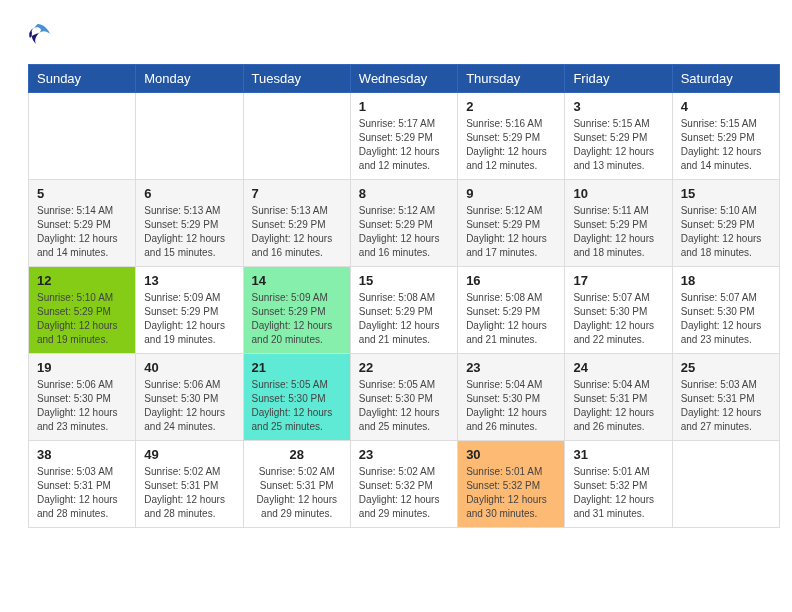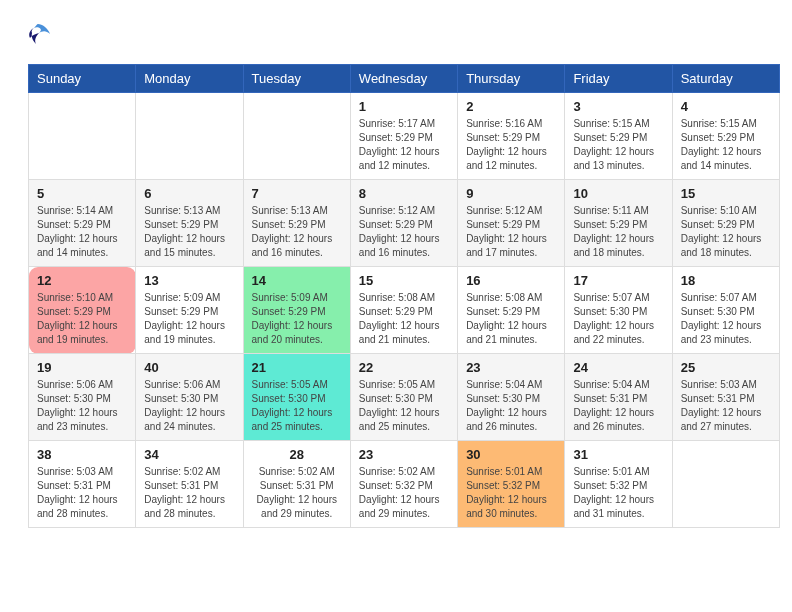--- a/index.html
+++ b/index.html
@@ -178,21 +178,21 @@
         <td style="background-color: rgb(245, 245, 245);">
           <div class="day-number">10</div>
           <div class="day-info">Sunrise: 5:11 AM<br>Sunset: 5:29 PM<br>Daylight: 12 hours<br>and 18 minutes.</div>
         </td>
         <td style="background-color: rgb(245, 245, 245);">
           <div class="day-number">15</div>
           <div class="day-info">Sunrise: 5:10 AM<br>Sunset: 5:29 PM<br>Daylight: 12 hours<br>and 18 minutes.</div>
         </td>
       </tr>
       <tr>
-        <td style="background-color: #fca5a5; border-radius: 9px;">
+        <td style="background-color: #84cc16;">
           <div class="day-number">12</div>
           <div class="day-info">Sunrise: 5:10 AM<br>Sunset: 5:29 PM<br>Daylight: 12 hours<br>and 19 minutes.</div>
         </td>
         <td style="background-color: rgb(255, 255, 255);">
           <div class="day-number">13</div>
           <div class="day-info">Sunrise: 5:09 AM<br>Sunset: 5:29 PM<br>Daylight: 12 hours<br>and 19 minutes.</div>
         </td>
         <td style="background-color: #86efac;">
           <div class="day-number">14</div>
           <div class="day-info">Sunrise: 5:09 AM<br>Sunset: 5:29 PM<br>Daylight: 12 hours<br>and 20 minutes.</div>
@@ -243,21 +243,21 @@
           <div class="day-number">25</div>
           <div class="day-info">Sunrise: 5:03 AM<br>Sunset: 5:31 PM<br>Daylight: 12 hours<br>and 27 minutes.</div>
         </td>
       </tr>
       <tr>
         <td style="background-color: rgb(255, 255, 255);">
           <div class="day-number">38</div>
           <div class="day-info">Sunrise: 5:03 AM<br>Sunset: 5:31 PM<br>Daylight: 12 hours<br>and 28 minutes.</div>
         </td>
         <td style="background-color: rgb(255, 255, 255);">
-          <div class="day-number">34</div>
+          <div class="day-number">49</div>
           <div class="day-info">Sunrise: 5:02 AM<br>Sunset: 5:31 PM<br>Daylight: 12 hours<br>and 28 minutes.</div>
         </td>
         <td style="background-color: rgb(255, 255, 255); text-align: center;">
           <div class="day-number">28</div>
           <div class="day-info">Sunrise: 5:02 AM<br>Sunset: 5:31 PM<br>Daylight: 12 hours<br>and 29 minutes.</div>
         </td>
         <td style="background-color: rgb(255, 255, 255);">
           <div class="day-number">23</div>
           <div class="day-info">Sunrise: 5:02 AM<br>Sunset: 5:32 PM<br>Daylight: 12 hours<br>and 29 minutes.</div>
         </td>

